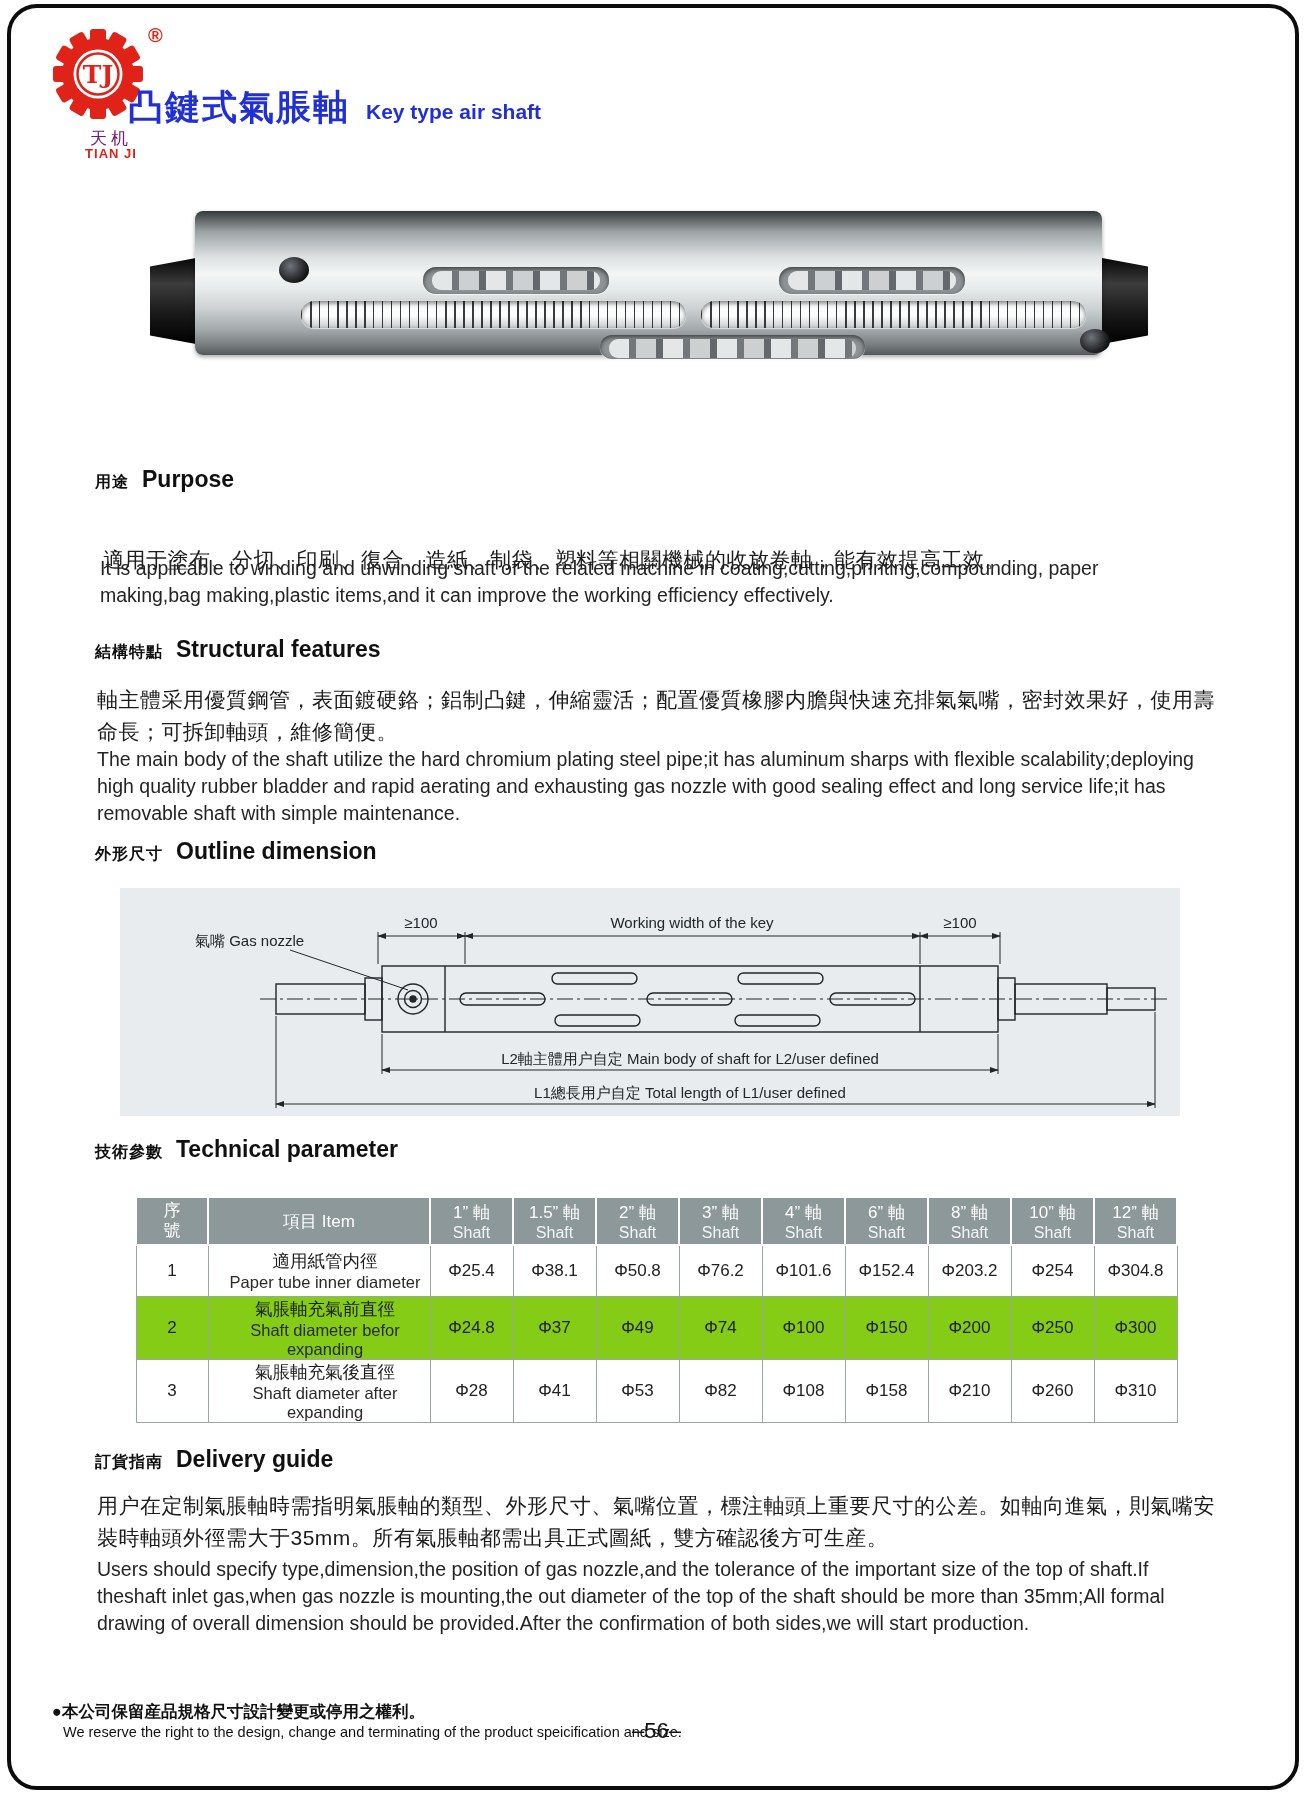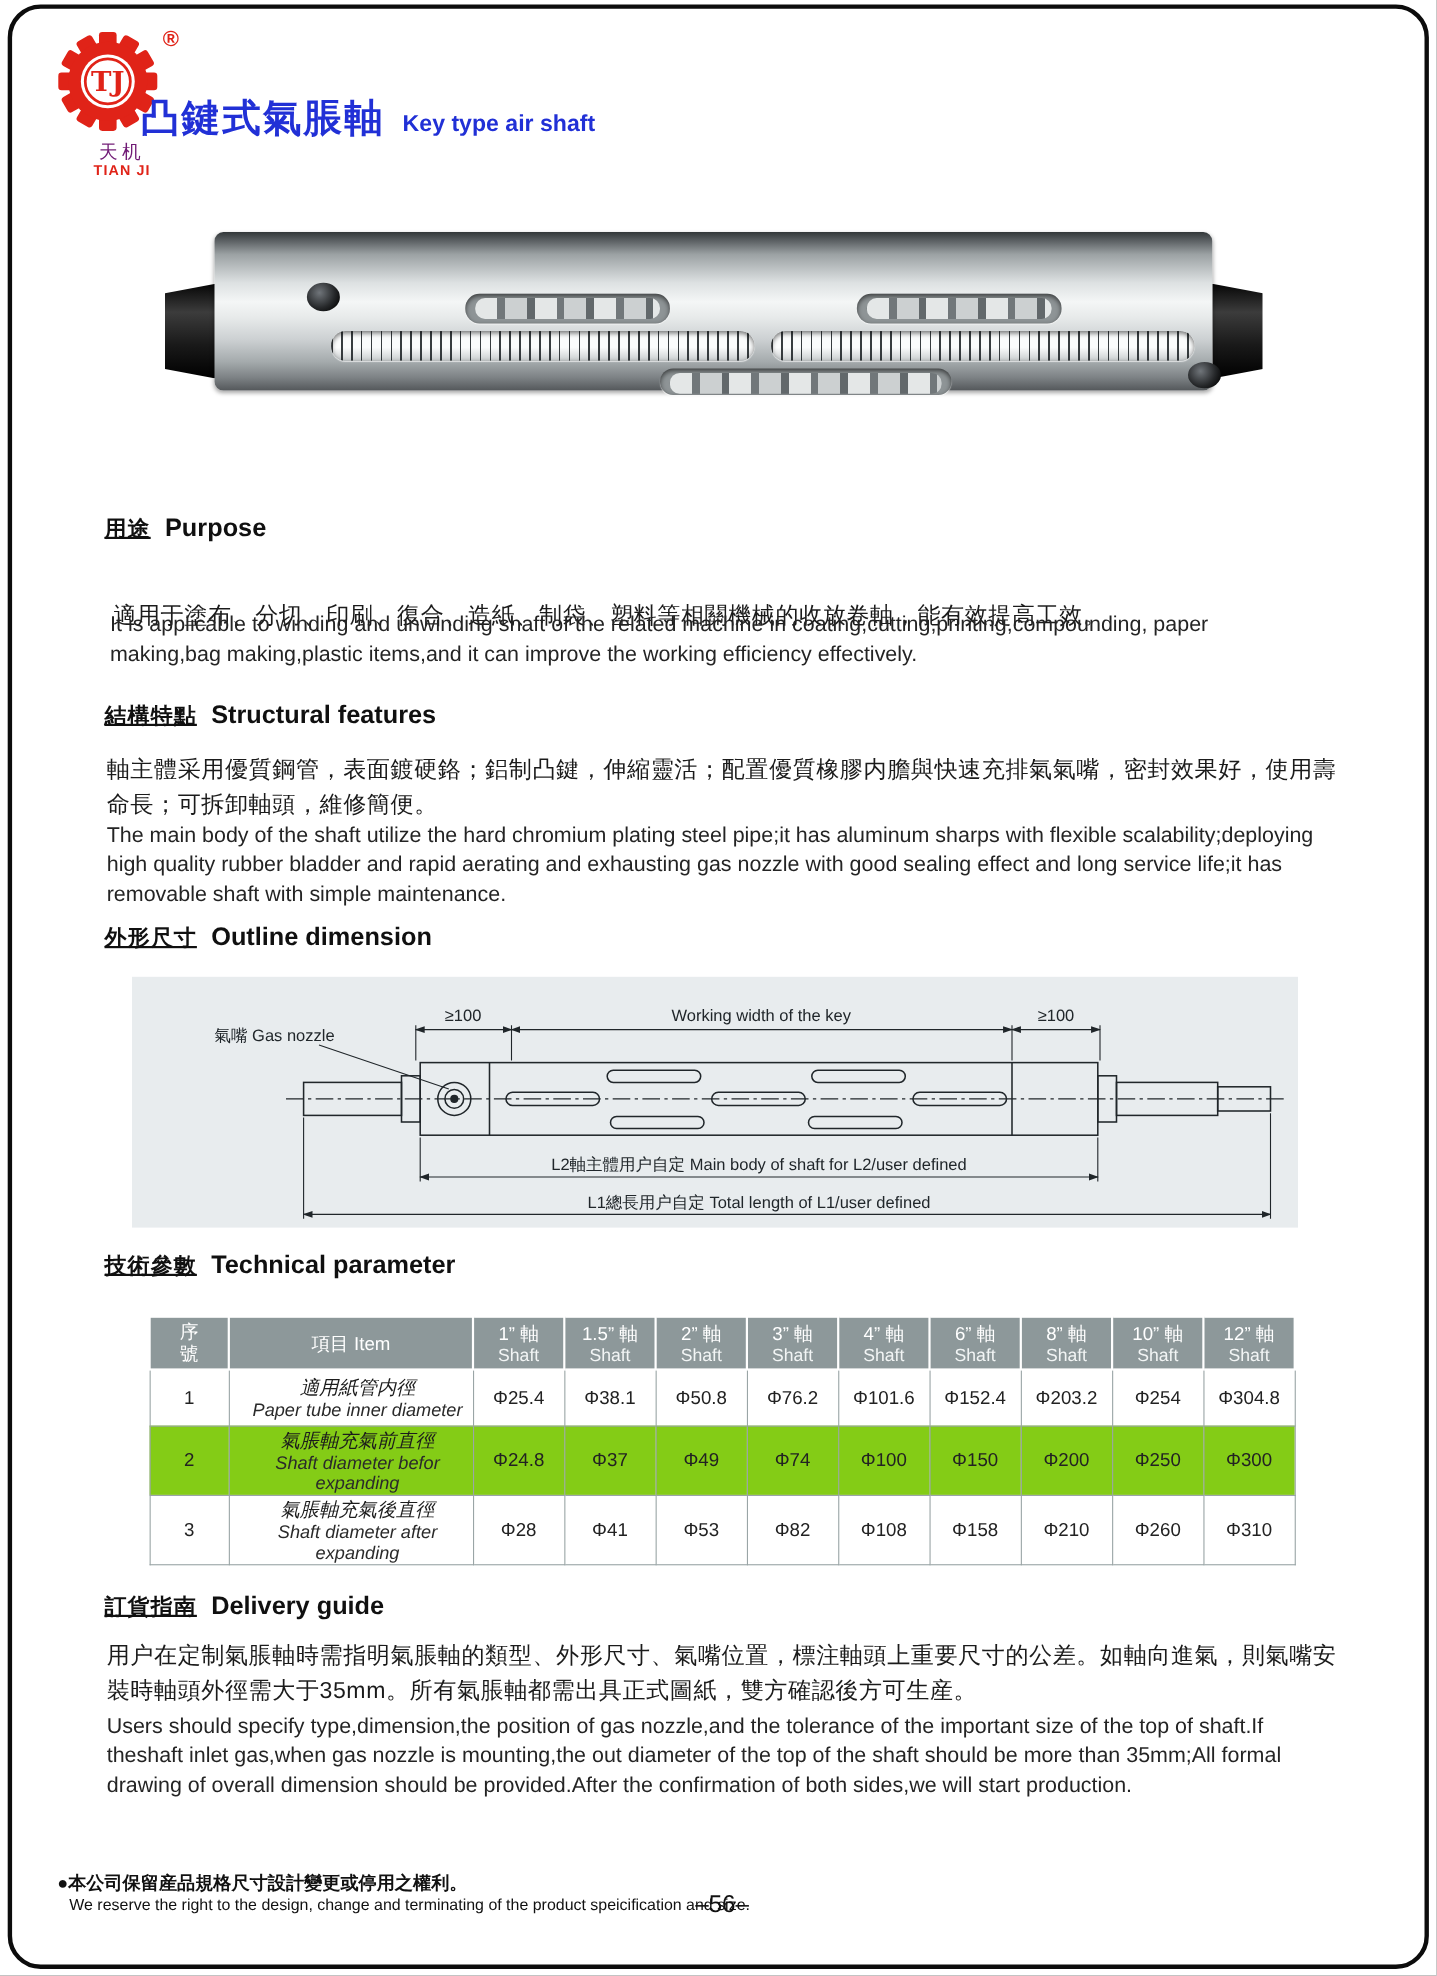--- a/index.html
+++ b/index.html
@@ -37,39 +37,39 @@
   .ks-t2 { left:584px; top:56px; width:186px; }
   .ks-b1 { left:405px; top:124px; width:265px; height:24px; }
   .ruler { position:absolute; top:90px; width:385px; height:27px; border-radius:13px;
     background-image:repeating-linear-gradient(90deg, rgba(35,40,43,.9) 0 1.5px, rgba(0,0,0,0) 1.5px 9px),
                      linear-gradient(180deg,#fbfcfc 0 55%,#c9cdce 100%);
     box-shadow:inset 0 2px 5px rgba(0,0,0,.55), 0 1px 1px rgba(255,255,255,.65); }
   .ruler.r1 { left:106px; } .ruler.r2 { left:506px; }
 
   
   .sec-h { position:absolute; display:flex; align-items:baseline; gap:13px; color:#101010; }
-  .sec-h .h-cn { font-size:20px; font-weight:bold; letter-spacing:1px;text-decoration:underline; }
+  .sec-h .h-cn { font-size:16px; font-weight:bold; letter-spacing:1px; }
   .sec-h .h-en { font-size:23px; font-weight:bold; }
   .para-cn { position:absolute; font-size:21px; color:#1b1b1b; line-height:32px; letter-spacing:.5px; }
   .para-en { position:absolute; font-size:19.5px; color:#242424; line-height:27px; }
 
   
   .diagram { position:absolute; left:120px; top:888px; width:1060px; height:228px; background:#e8ecee; }
   .diagram svg { display:block; }
   .dg-txt { font-size:15px; fill:#20262a; font-family:"Liberation Sans",sans-serif; }
 
   
   .tech-table { position:absolute; left:135px; top:1196px; width:1041px; border-collapse:collapse; table-layout:fixed; }
   .tech-table th { background:#8d989a; color:#fff; font-weight:normal; font-size:17px; border:2.5px solid #fff; }
   .tech-table th .th2 { font-size:16px; color:#f2f5f5; }
   .tech-table td { border:1px solid #9aa5a6; font-size:17px; color:#222; text-align:center; }
   .tech-table thead tr { height:48px; }
   .tech-table tbody tr { height:51px; }
   .tech-table tbody tr.alt td { background:#84cc16; }
-  .item-cell { text-align:left; padding-left:12px;font-style:italic; }
+  .item-cell { text-align:left; padding-left:12px; }
   .item-cn { font-size:17.5px; color:#1c1c1c; }
   .item-en { font-size:16.5px; color:#2a2a2a; }
   .no-head { line-height:1.15; }
 
   
   .footnote { position:absolute; left:52px; top:1701px; }
   .footnote .fn-cn { font-size:16.5px; font-weight:bold; color:#111; }
   .footnote .fn-en { font-size:14.5px; color:#111; margin-top:1px; padding-left:11px; }
   .pagenum { position:absolute; left:632px; top:1718px; font-size:22px; color:#111; }
 </style>

